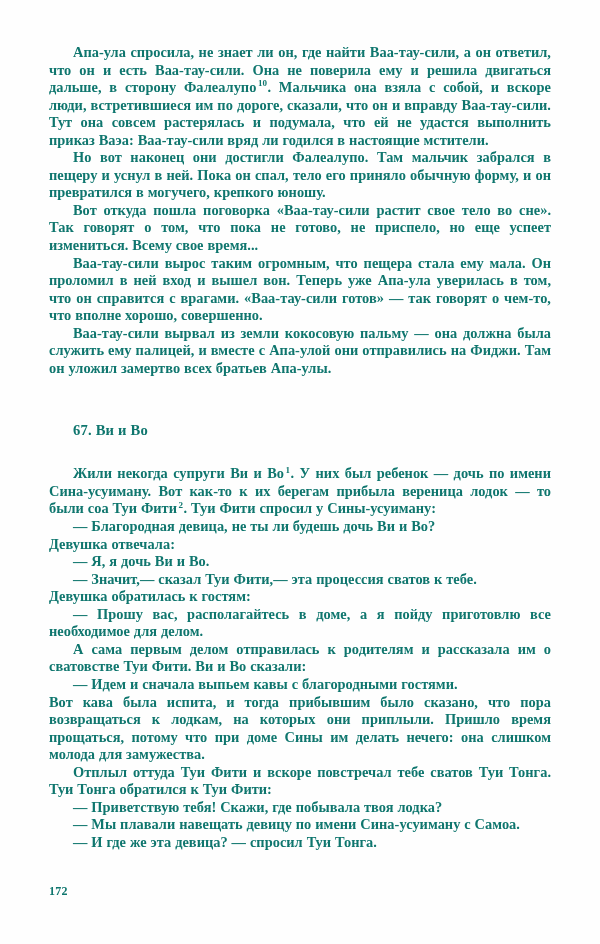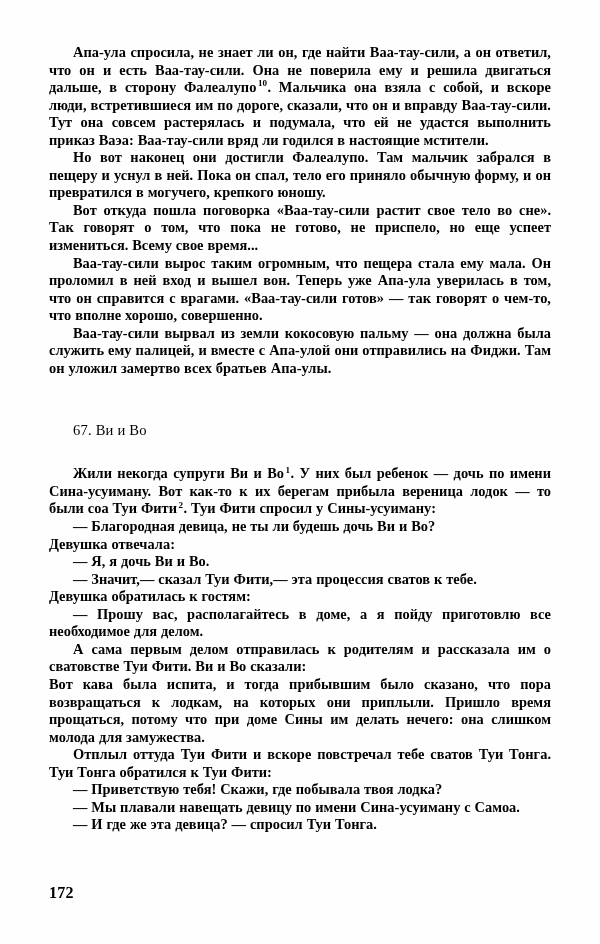--- a/index.html
+++ b/index.html
@@ -7,21 +7,21 @@
     padding: 0;
     background: #ffffff;
   }
   .page {
     position: relative;
     width: 600px;
     height: 944px;
     background: #fefefe;
     overflow: hidden;
     font-family: "Liberation Serif", "DejaVu Serif", serif;
-    color: #000000;
+    color: #0f766e;
   }
   .text-column {
     position: absolute;
     left: 49px;
     top: 44px;
     width: 502px;
   }
   p.para {
     margin: 0;
     text-indent: 24px;
@@ -41,31 +41,31 @@
     font-weight: 700;
     vertical-align: super;
     line-height: 0;
     padding-left: 1.5px;
     padding-right: 0.5px;
   }
   .section-heading {
     margin: 0;
     padding-left: 24px;
     font-size: 14.6px;
-    font-weight: 400;
+    font-weight: 700;
     line-height: 18px;
     letter-spacing: 0.2px;
   }
   .gap-before-heading { height: 44px; }
   .gap-after-heading  { height: 26px; }
   .page-number {
     position: absolute;
     left: 49px;
     top: 884px;
-    font-size: 16px;
+    font-size: 12px;
     font-weight: 700;
     letter-spacing: 0.3px;
   }
 </style>
 </head>
 <body>
 
 <div class="page">
 
   <div class="text-column">
@@ -86,20 +86,21 @@
 
     <div>
         <p class="para">Жили некогда супруги Ви и Во<sup class="fn">1</sup>. У них был ребенок — дочь по имени Сина-усуиману. Вот как-то к их берегам прибыла вереница лодок — то были соа Туи Фити<sup class="fn">2</sup>. Туи Фити спросил у Сины-усуиману:</p>
         <p class="para">— Благородная девица, не ты ли будешь дочь Ви и Во?</p>
         <p class="para cont">Девушка отвечала:</p>
         <p class="para">— Я, я дочь Ви и Во.</p>
         <p class="para">— Значит,— сказал Туи Фити,— эта процессия сватов к тебе.</p>
         <p class="para cont">Девушка обратилась к гостям:</p>
         <p class="para">— Прошу вас, располагайтесь в доме, а я пойду приготовлю все необходимое для делом.</p>
         <p class="para">А сама первым делом отправилась к родителям и рассказала им о сватовстве Туи Фити. Ви и Во сказали:</p>
+        <p class="para">— Идем и сначала выпьем кавы с благородными гостями.</p>
         <p class="para cont">Вот кава была испита, и тогда прибывшим было сказано, что пора возвращаться к лодкам, на которых они приплыли. Пришло время прощаться, потому что при доме Сины им делать нечего: она слишком молода для замужества.</p>
         <p class="para">Отплыл оттуда Туи Фити и вскоре повстречал тебе сватов Туи Тонга. Туи Тонга обратился к Туи Фити:</p>
         <p class="para">— Приветствую тебя! Скажи, где побывала твоя лодка?</p>
         <p class="para">— Мы плавали навещать девицу по имени Сина-усуиману с Самоа.</p>
         <p class="para">— И где же эта девица? — спросил Туи Тонга.</p>
       </div>
 
   </div>
 
   <div class="page-number">172</div>

